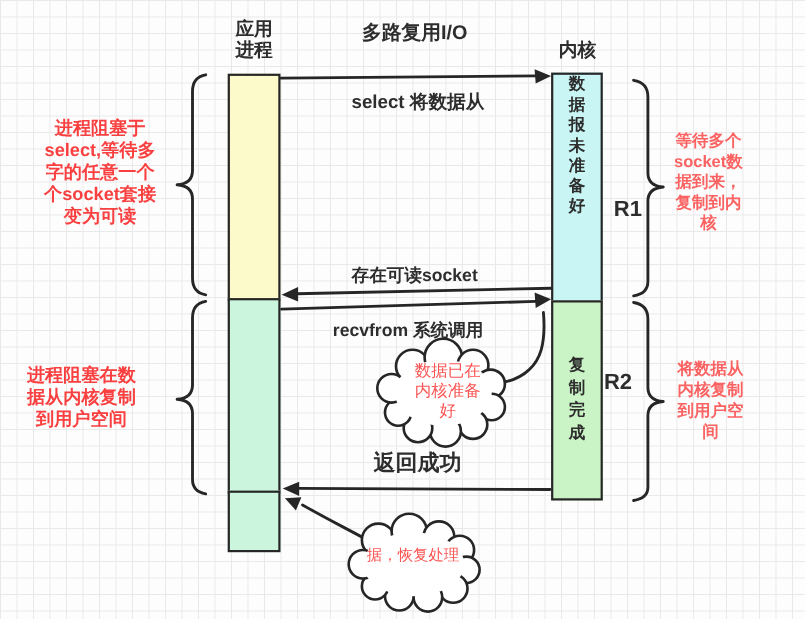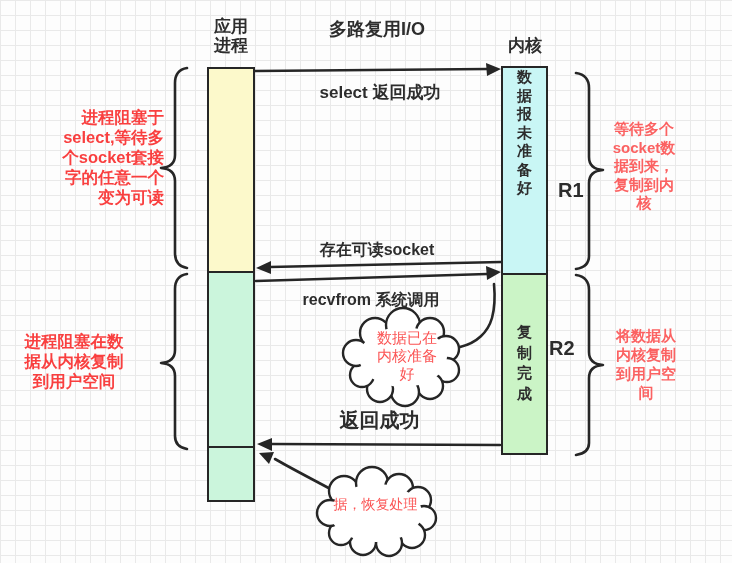--- a/index.html
+++ b/index.html
@@ -98,30 +98,30 @@
     </g>
   </svg>
 
   <div class="abs lbl" style="left:211px;top:17px;width:40px;font-size:17px;line-height:19px;">
     <div>应用</div>
     <div>进程</div>
   </div>
   <div class="abs lbl" style="left:297px;top:17px;width:160px;font-size:18px;">多路复用I/O</div>
   <div class="abs lbl" style="left:496px;top:34px;width:58px;font-size:17px;">内核</div>
 
-  <div class="abs lbl" style="left:300px;top:81px;width:160px;font-size:17px;">select 返回成功</div>
+  <div class="abs lbl" style="left:300px;top:81px;width:160px;font-size:17px;">select 将数据从</div>
   <div class="abs lbl" style="left:297px;top:240px;width:160px;font-size:16px;">存在可读socket</div>
   <div class="abs lbl" style="left:291px;top:290px;width:160px;font-size:16px;">recvfrom 系统调用</div>
   <div class="abs lbl" style="left:322px;top:407px;width:115px;font-size:20px;">返回成功</div>
 
-  <div class="abs ann ann-left" style="left: 18px; top: 107px; width: 146px; color: rgb(249, 63, 63); text-align: right;">
+  <div class="abs ann ann-left" style="left: 18px; top: 107px; width: 146px; color: rgb(249, 63, 63);">
     <div>进程阻塞于</div>
     <div>select,等待多</div>
+    <div>字的任意一个</div>
     <div>个socket套接</div>
-    <div>字的任意一个</div>
     <div>变为可读</div>
   </div>
   <div class="abs ann ann-left" style="left: 8px; top: 331px; width: 132px; color: rgb(249, 63, 63);">
     <div>进程阻塞在数</div>
     <div>据从内核复制</div>
     <div>到用户空间</div>
   </div>
 
   <div class="abs rlabel" style="left:558px;top:179px;">R1</div>
   <div class="abs ann ann-right" style="left: 604px; top: 120px; width: 80px; line-height: 18.6px; color: rgb(251, 98, 98);">

